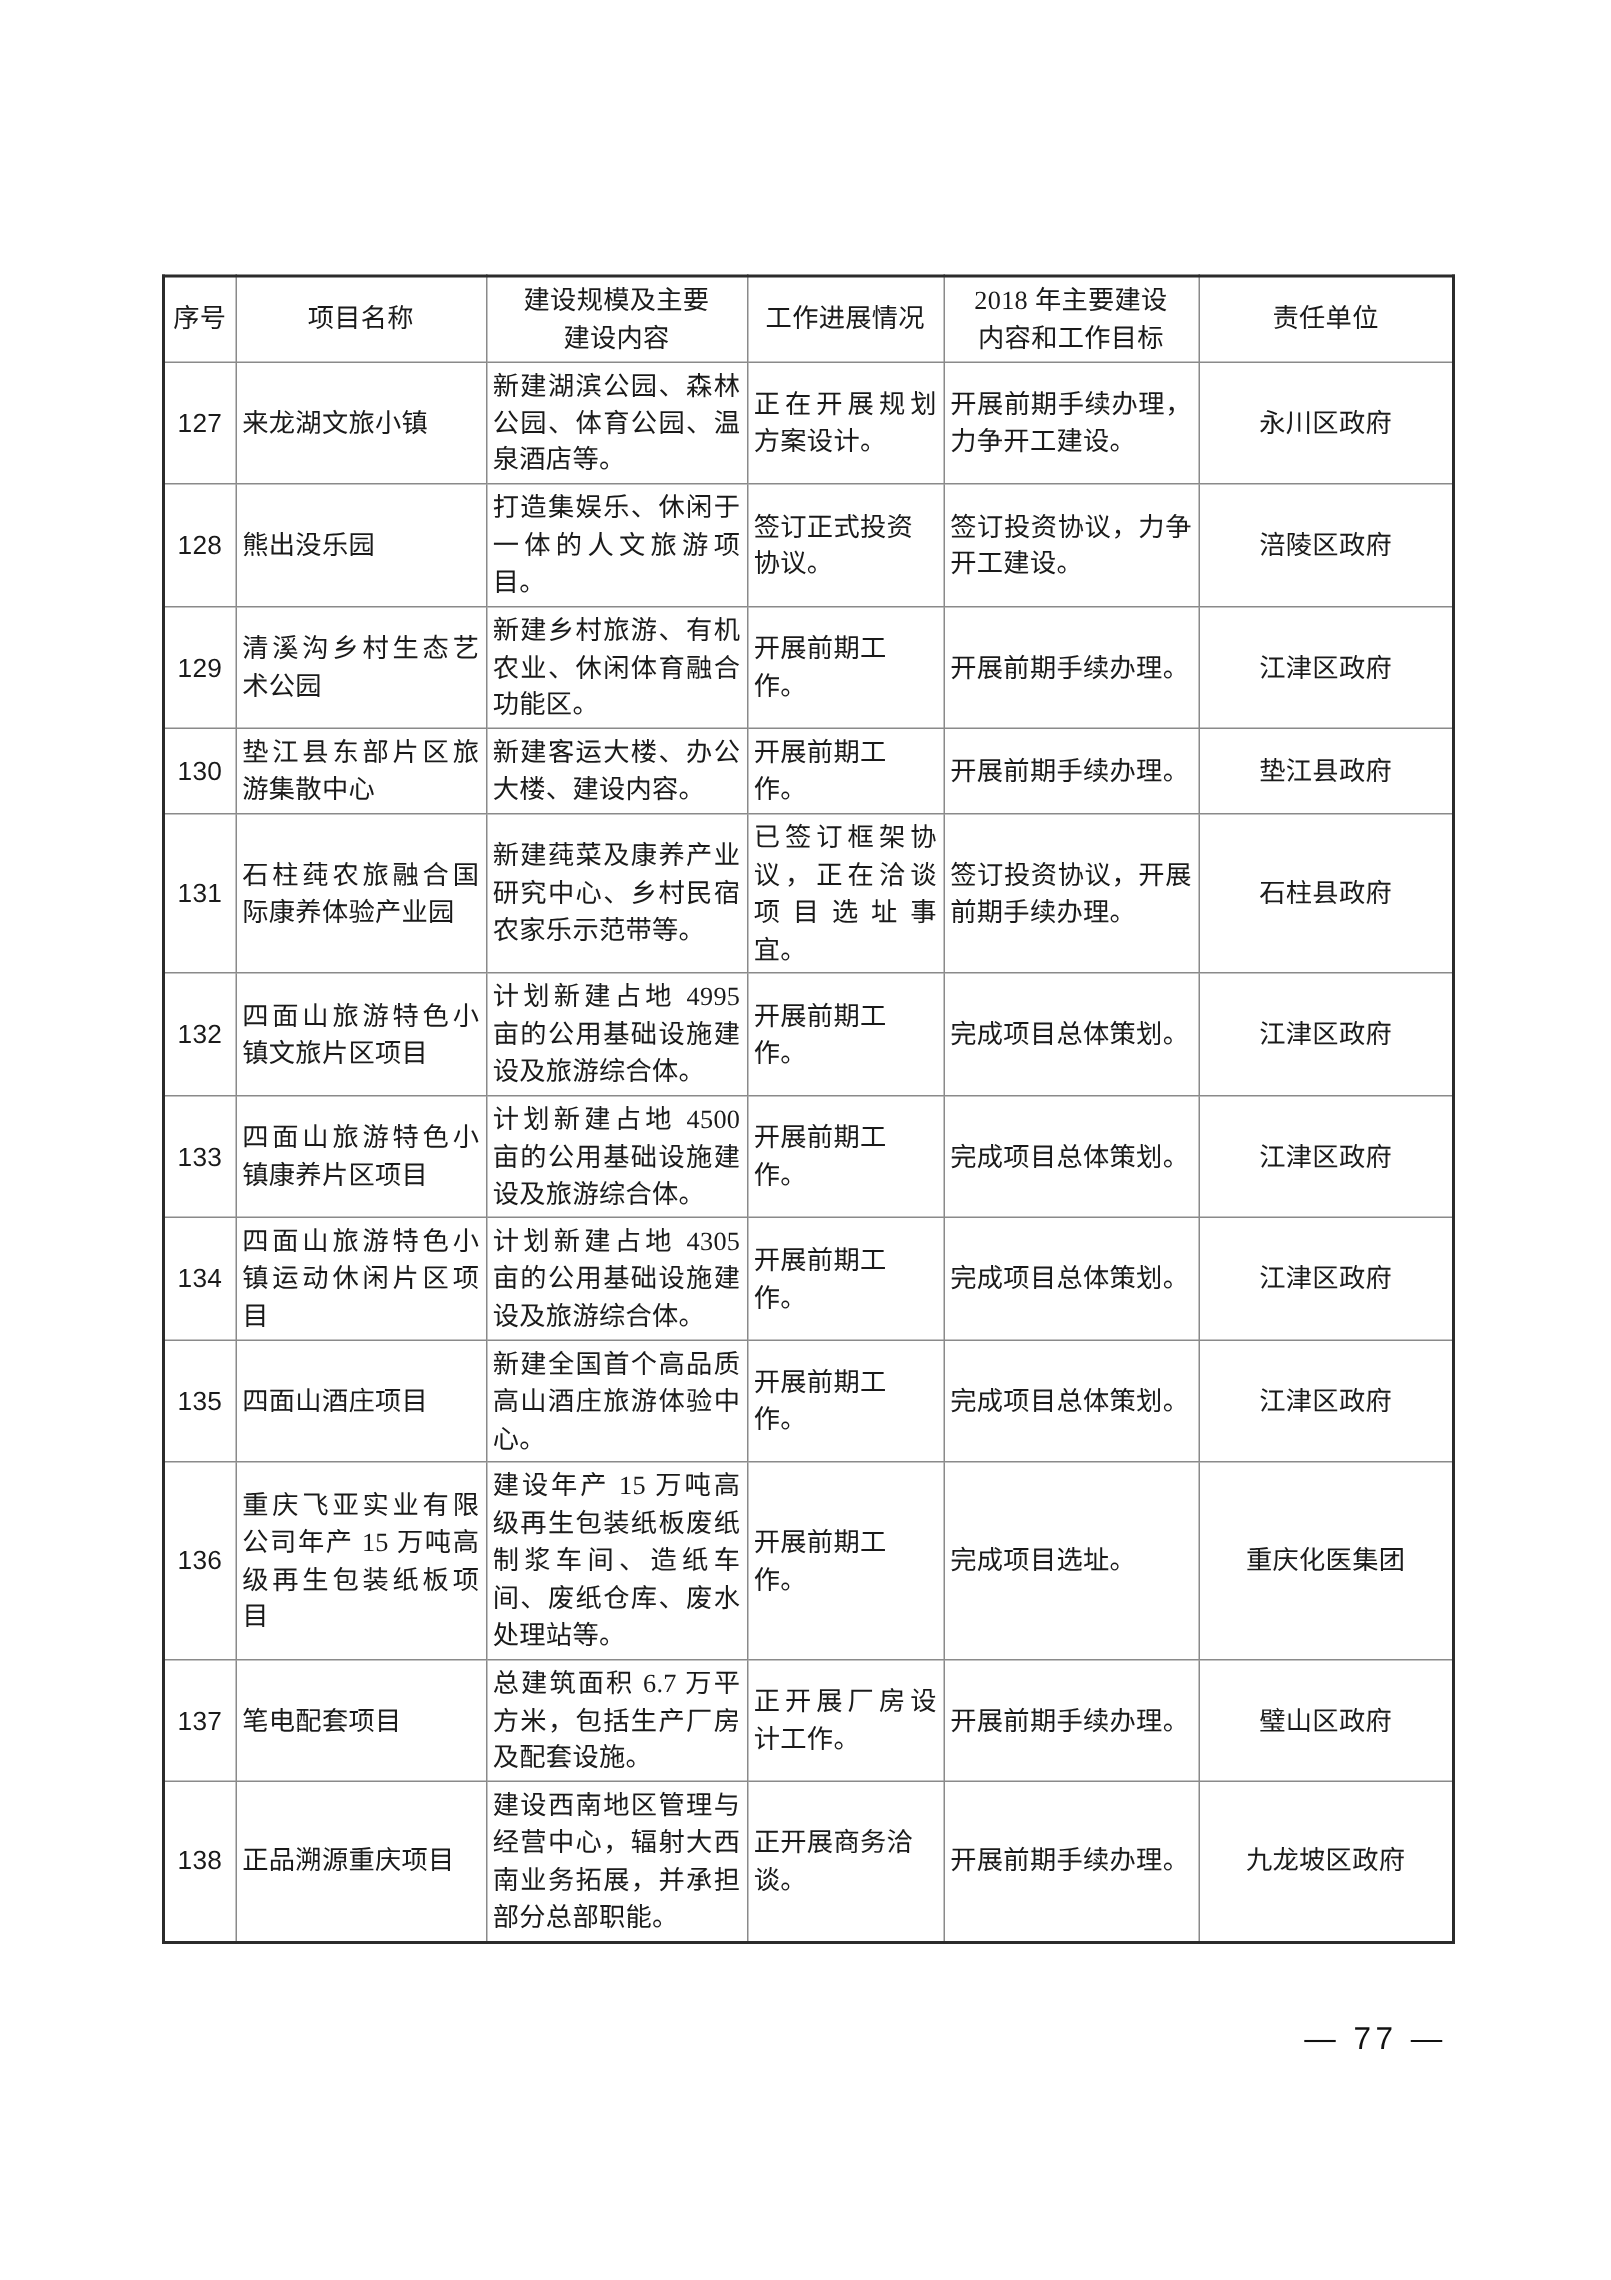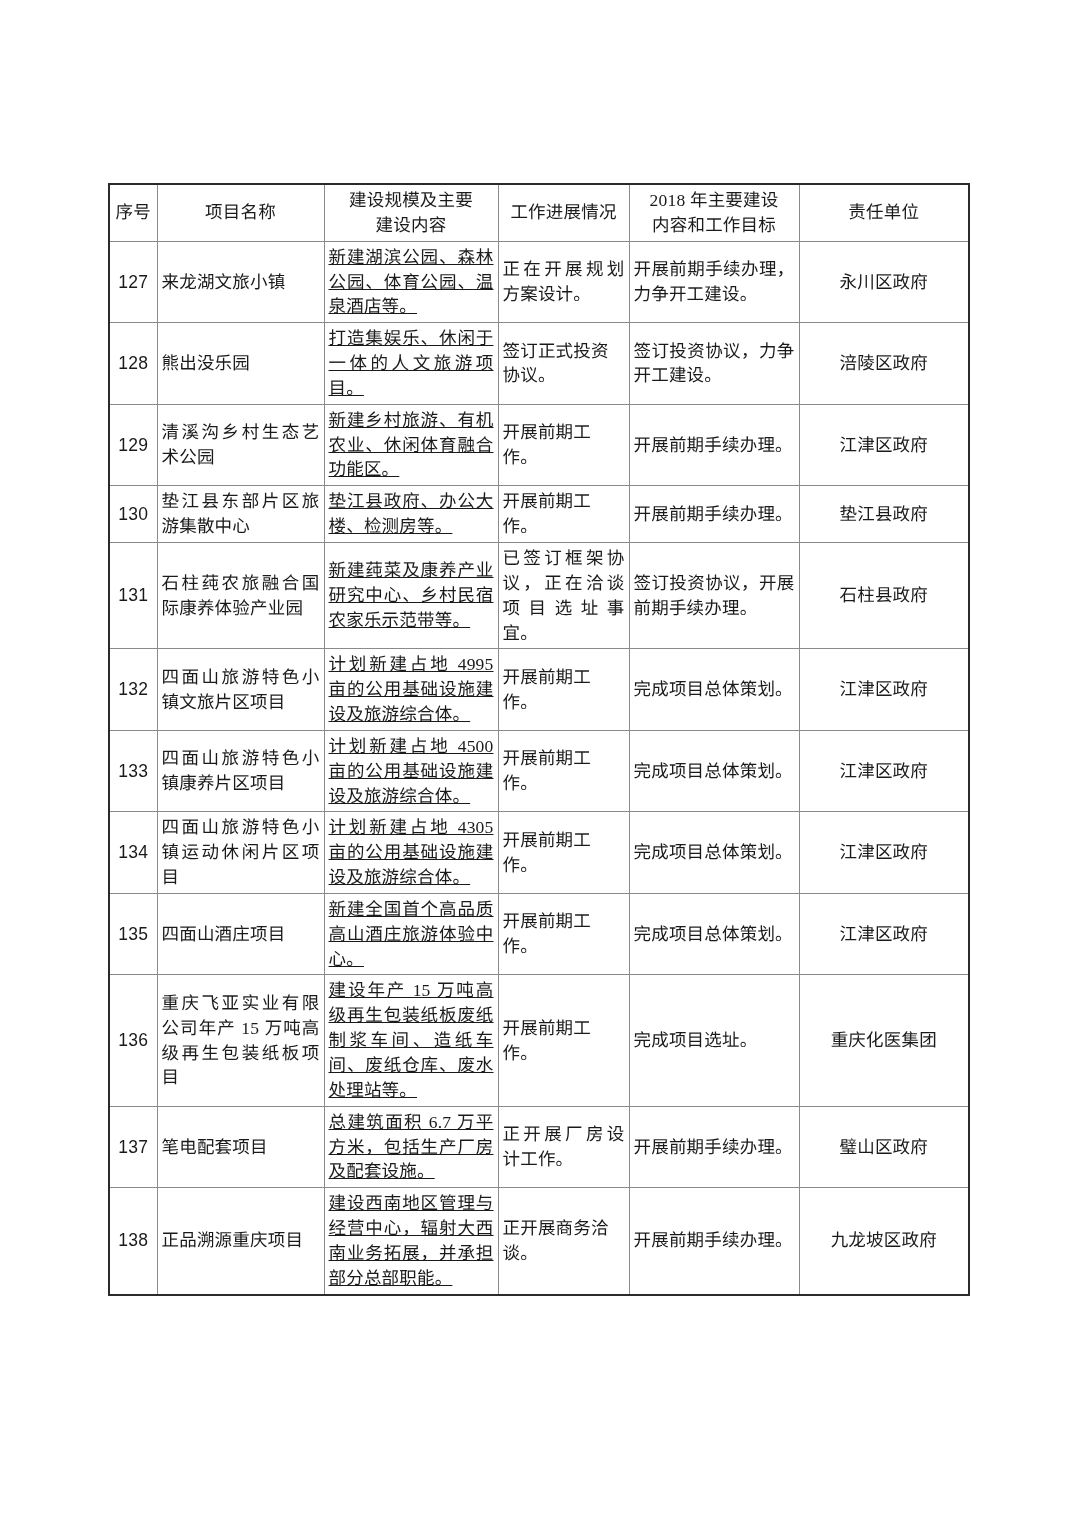--- a/index.html
+++ b/index.html
@@ -77,21 +77,20 @@
     text-align: justify;
     text-align-last: left;
     text-justify: inter-character;
   }
   td.name.short { text-align: left; }
 
   td.scale {
     text-align: justify;
     text-align-last: left;
     text-justify: inter-character;
-    text-decoration: underline;
   }
 
   td.prog {
     text-align: justify;
     text-align-last: left;
     text-justify: inter-character;
   }
   td.prog.short { text-align: left; margin-left: 26px; }
 
   td.goal {
@@ -182,21 +181,21 @@
             <td class="seq short">129</td>
             <td class="name">清溪沟乡村生态艺术公园</td>
             <td class="scale">新建乡村旅游、有机农业、休闲体育融合功能区。</td>
             <td class="prog short">开展前期工作。</td>
             <td class="goal short">开展前期手续办理。</td>
             <td class="unit short">江津区政府</td>
           </tr>
           <tr>
             <td class="seq short">130</td>
             <td class="name">垫江县东部片区旅游集散中心</td>
-            <td class="scale">垫江县政府、办公大楼、检测房等。</td>
+            <td class="scale">新建客运大楼、办公大楼、建设内容。</td>
             <td class="prog short">开展前期工作。</td>
             <td class="goal short">开展前期手续办理。</td>
             <td class="unit short">垫江县政府</td>
           </tr>
           <tr>
             <td class="seq short">131</td>
             <td class="name">石柱莼农旅融合国际康养体验产业园</td>
             <td class="scale">新建莼菜及康养产业研究中心、乡村民宿农家乐示范带等。</td>
             <td class="prog">已签订框架协议，正在洽谈项目选址事宜。</td>
             <td class="goal">签订投资协议，开展前期手续办理。</td>
@@ -255,14 +254,17 @@
             <td class="name short">正品溯源重庆项目</td>
             <td class="scale">建设西南地区管理与经营中心，辐射大西南业务拓展，并承担部分总部职能。</td>
             <td class="prog short">正开展商务洽谈。</td>
             <td class="goal short">开展前期手续办理。</td>
             <td class="unit short">九龙坡区政府</td>
           </tr>
         </tbody>
     </table>
   </div>
 
+  <div class="footer">
+    <span class="inner">— 77 —</span>
+  </div>
 
 </div>
 
 </body></html>

